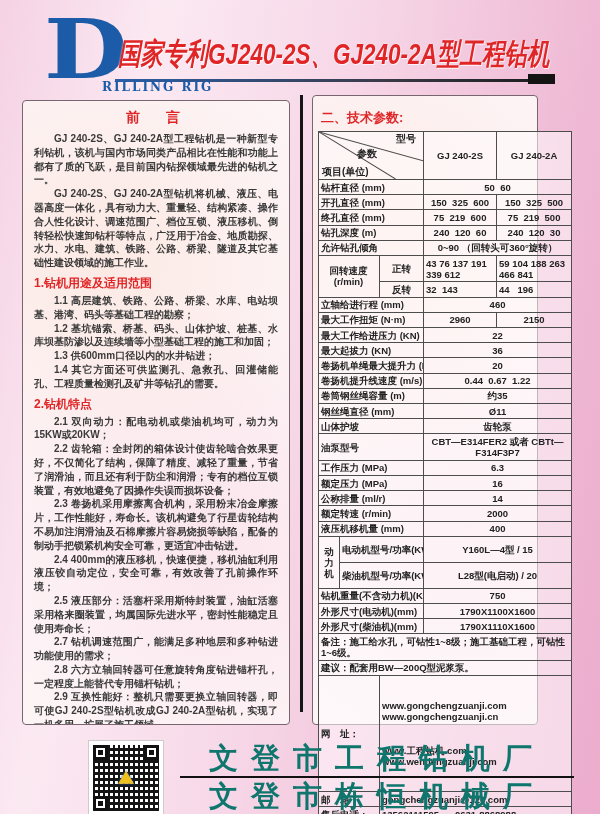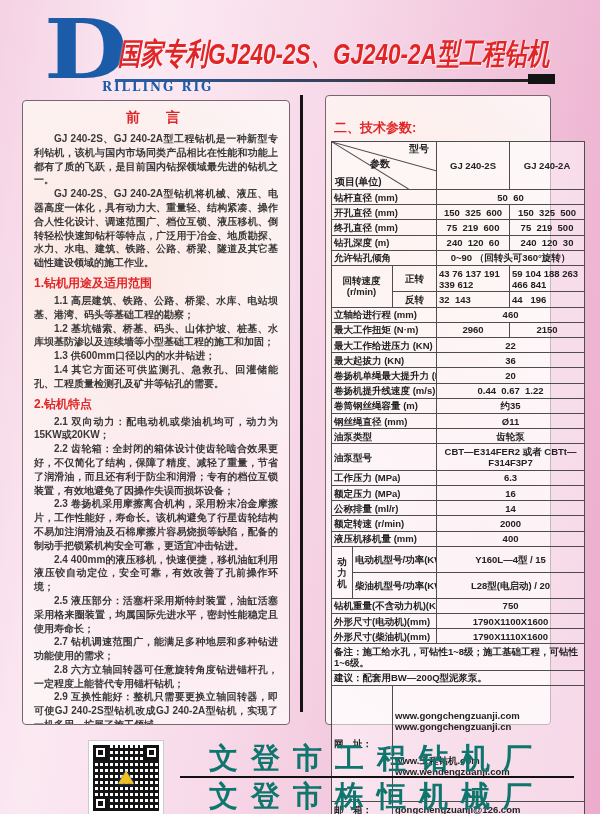--- a/index.html
+++ b/index.html
@@ -30,21 +30,21 @@
   .rule-cap{position:absolute;left:528px;top:74px;width:27px;height:10px;background:#141414;}
   
   .panel{
     position:absolute;background:
       radial-gradient(circle at 30% 25%,rgba(250,220,205,.45),rgba(250,220,205,0) 45%),
       radial-gradient(circle at 70% 70%,rgba(248,214,228,.5),rgba(248,214,228,0) 50%),
       #fdf4f6;
     border:1.5px solid #77666d;border-radius:4px;box-sizing:border-box;
   }
   .panel.left{left:22px;top:100px;width:268px;height:625px;padding:8px 11px;overflow:hidden;}
-  .panel.right{left:312px;top:95px;width:226px;height:630px;padding:23px 5px;margin-left:13px;}
+  .panel.right{left:312px;top:95px;width:226px;height:630px;padding:13px 5px;}
   .col-divider{position:absolute;left:300px;top:95px;width:2.5px;height:617px;background:#141414;}
   .panel-title{
     text-align:center;color:#e02527;font-weight:bold;font-size:14px;
     letter-spacing:6px;margin:0 0 5px 0;
   }
   .para{margin:0;font-size:10px;line-height:13.8px;font-weight:bold;color:#3a3a3a;
     text-indent:2em;text-align:justify;}
   .sec-h{color:#e02527;font-weight:bold;font-size:12px;margin:5px 0 2px 0;}
   
   .tech-title{color:#e02527;font-weight:bold;font-size:13px;margin:0 0 4px 3px;}
@@ -208,21 +208,21 @@
     </tr>
     <tr>
       <td class="lbl" colspan="3">卷筒钢丝绳容量 (m)</td>
       <td class="val" colspan="2">约35</td>
     </tr>
     <tr>
       <td class="lbl" colspan="3">钢丝绳直径 (mm)</td>
       <td class="val" colspan="2">Ø11</td>
     </tr>
     <tr>
-      <td class="lbl" colspan="3">油泵类型</td>
+      <td class="lbl" colspan="3">山体护坡</td>
       <td class="val" colspan="2">齿轮泵</td>
     </tr>
     <tr>
       <td class="lbl" colspan="3">油泵型号</td>
       <td class="val xs" colspan="2">CBT—E314FER2 或者 CBTt—F314F3P7</td>
     </tr>
     <tr>
       <td class="lbl" colspan="3">工作压力 (MPa)</td>
       <td class="val" colspan="2">6.3</td>
     </tr>

